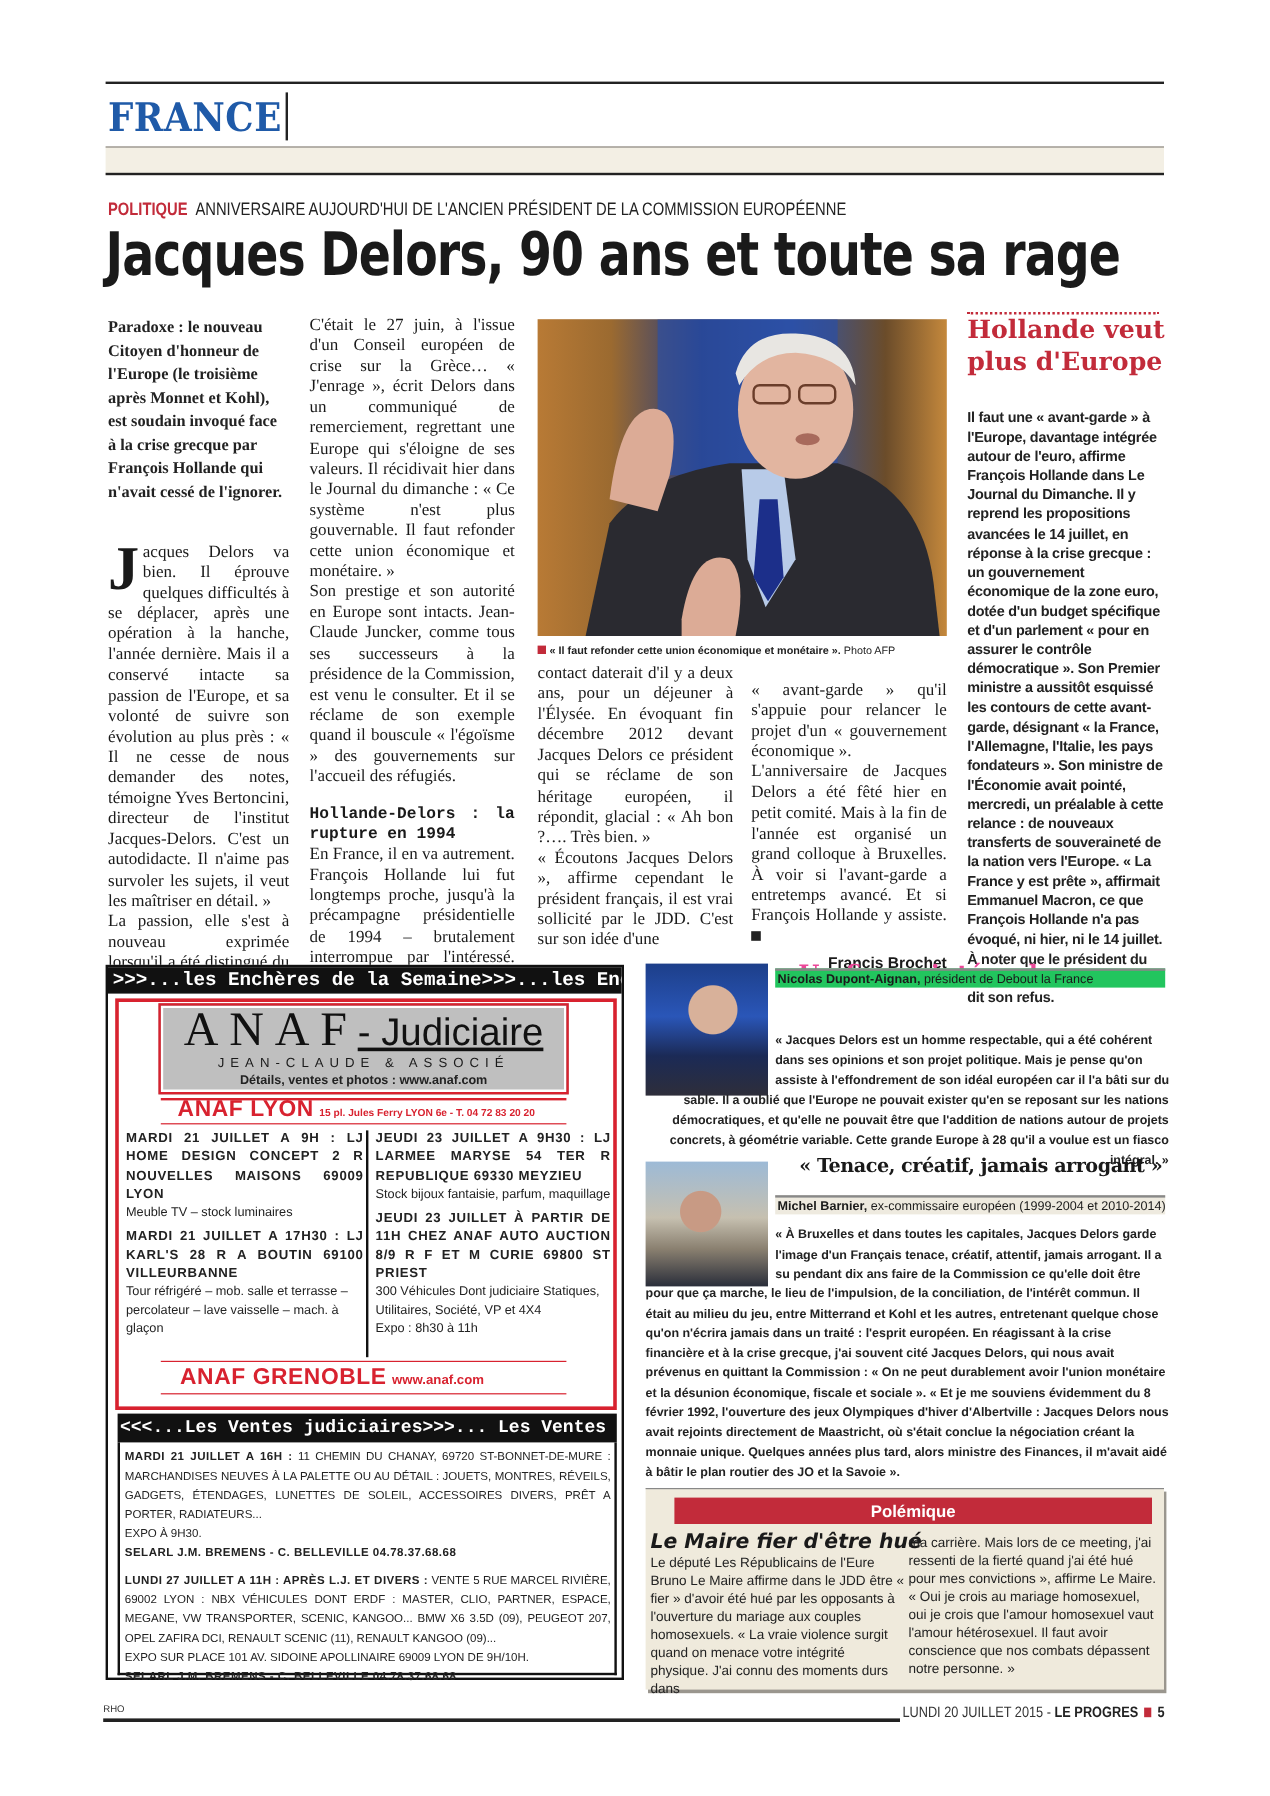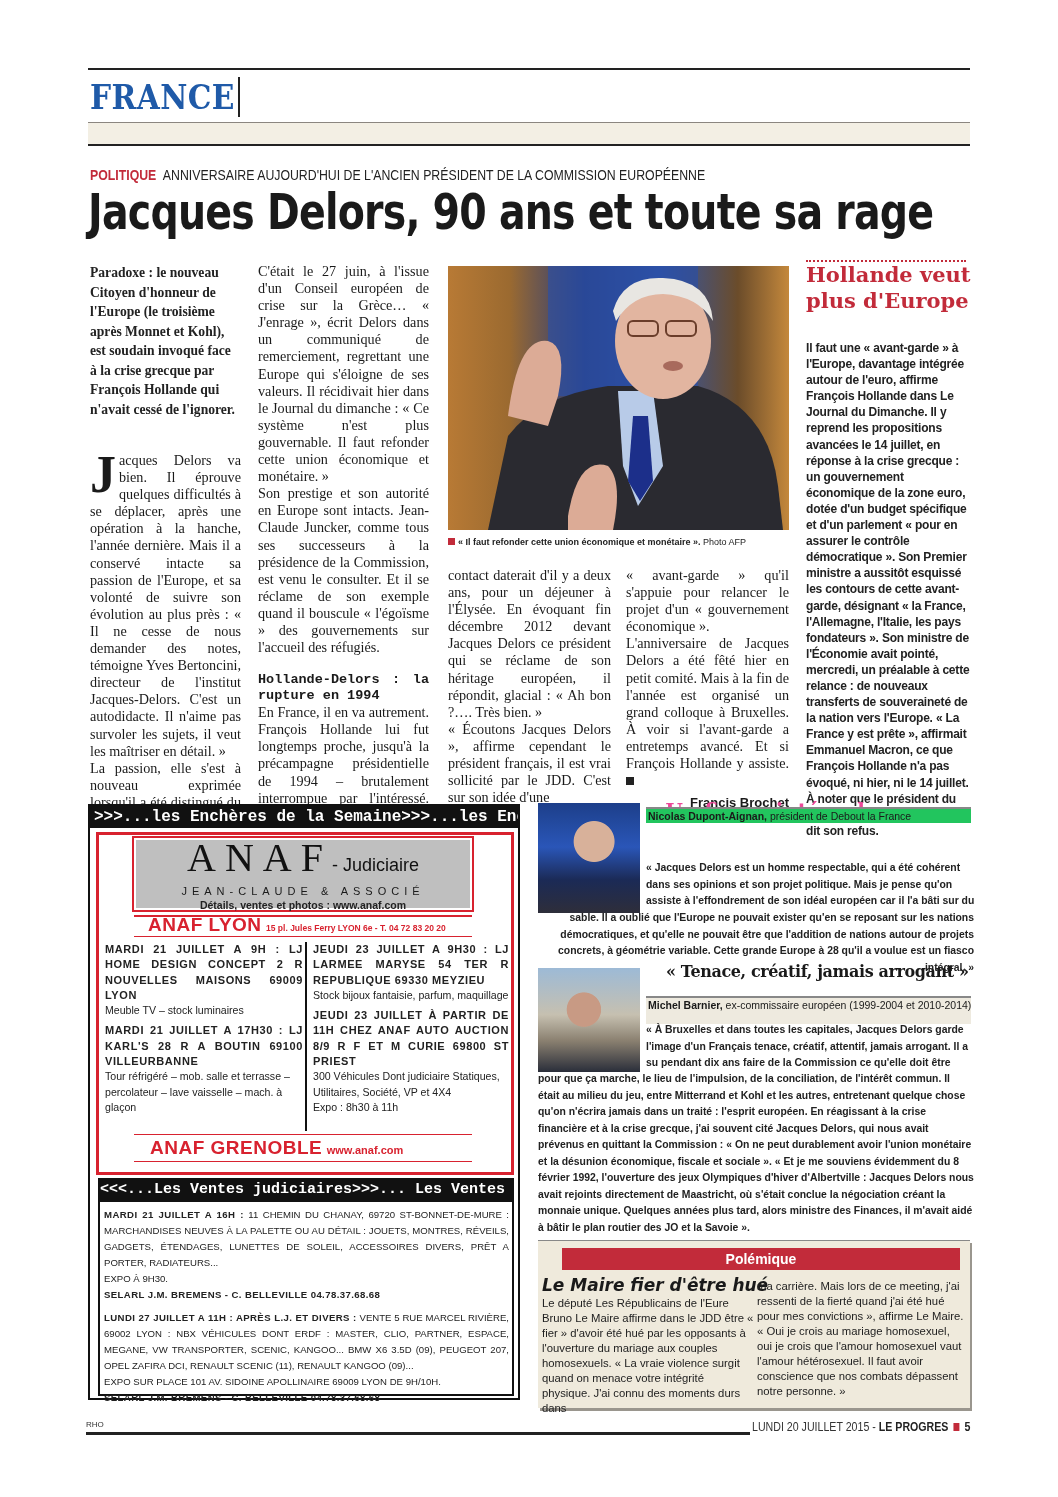--- a/index.html
+++ b/index.html
@@ -22,37 +22,37 @@
   .col { font-size: 14.2px; line-height: 17.1px; text-align: justify; hyphens: auto; }
   .lede { left: 90px; top: 263px; width: 150px; font-family: Liberation Serif, serif; font-weight: bold; font-size: 13.6px; line-height: 19.5px; color: #222; text-align: left; }
   .col1 { left: 90px; top: 452px; width: 151px; }
   .dropcap { float: left; font-size: 52px; line-height: 42px; font-weight: bold; margin: 2px 3px 0 0; }
   .col2 { left: 258px; top: 263px; width: 171px; }
   .subhead { font-family: Liberation Mono, monospace; font-weight: bold; font-size: 13.5px; line-height: 16px; margin-top: 16px; }
   .photo { left: 448px; top: 266px; width: 341px; height: 264px; overflow: hidden; background: linear-gradient(90deg, #b87a35 0%, #9b6a30 18%, #243a7e 40%, #2d56b0 62%, #6b4c2a 85%, #c4883c 100%); }
   .caption { left: 448px; top: 537px; width: 341px; font-family: "Liberation Sans", sans-serif; font-size: 9px; font-weight: bold; color: #222; white-space: nowrap; }
   .caption .sq { display: inline-block; width: 7px; height: 7px; background: #c22b3a; margin-right: 3px; }
   .caption .credit { font-weight: normal; }
-  .col3 { left: 448px; top: 567px; width: 163px; }
+  .col3 { left: 448px; top: 553px; width: 163px; }
   .col4 { left: 626px; top: 567px; width: 163px; }
   .byline { font-family: "Liberation Sans", sans-serif; font-weight: bold; font-size: 13px; text-align: right; margin-top: 5px; }
   .endmark { display: inline-block; width: 8px; height: 8px; background: #222; }
 
   
   .side-dots { left: 806px; top: 260px; width: 160px; border-top: 2px dotted #c22b3a; }
   .side-title { left: 806px; top: 262px; width: 170px; font-family: "DejaVu Serif", serif; font-weight: bold; font-size: 21px; line-height: 26px; color: #c22b3a; }
   .side-body { left: 806px; top: 340px; width: 165px; font-family: "Liberation Sans", sans-serif; font-weight: bold; font-size: 12px; line-height: 16.1px; color: #222; letter-spacing: -0.2px; }
 
   
   .ad-outer { left: 88px; top: 804px; width: 432px; height: 596px; border: 2px solid #111; background: #fff; }
   .ad-banner { left: 90px; top: 806px; width: 428px; height: 22px; background: #111; color: #fff; font-family: "Liberation Mono", monospace; font-weight: bold; font-size: 16px; line-height: 22px; padding-left: 4px; white-space: nowrap; overflow: hidden; }
   .ad-red { left: 96px; top: 832px; width: 418px; height: 343px; border: 3px solid #d8222f; }
   .anaf-logo { left: 132px; top: 836px; width: 342px; height: 76px; background: #bfbfbf; border: 2px solid #d8222f; box-shadow: inset 0 0 0 2px #fff; text-align: center; }
   .anaf-logo .big { font-family: "Liberation Serif", serif; font-size: 40px; letter-spacing: 9px; line-height: 40px; color: #111; }
-  .anaf-logo .jud { font-family: "Liberation Sans", sans-serif; font-size: 18px; letter-spacing: 0; }
+  .anaf-logo .jud { font-family: "Liberation Sans", sans-serif; font-size: 32px; letter-spacing: 0; text-decoration: underline; }
   .anaf-logo .jc { font-family: "Liberation Sans", sans-serif; font-size: 11px; letter-spacing: 5px; line-height: 13px; }
   .anaf-logo .det { font-family: "Liberation Sans", sans-serif; font-weight: bold; font-size: 10.5px; line-height: 14px; color: #222; }
   .lyon-rule1 { left: 134px; top: 915px; width: 338px; height: 2px; background: #d8222f; }
   .lyon { left: 148px; top: 914px; font-family: "Liberation Sans", sans-serif; white-space: nowrap; }
   .lyon .n { font-size: 19px; font-weight: 900; color: #d8222f; letter-spacing: 0.5px; }
   .lyon .a { font-size: 8.5px; font-weight: bold; color: #d8222f; }
   .lyon-rule2 { left: 134px; top: 936px; width: 338px; height: 1px; background: #d8222f; }
   .ad-col { font-family: "Liberation Sans", sans-serif; font-size: 10.6px; line-height: 15.3px; color: #222; }
   .ad-col .h { font-weight: 900; font-size: 11px; letter-spacing: 0.6px; text-align: justify; }
   .ad-col .t { margin-bottom: 5px; }
@@ -73,21 +73,21 @@
   
   .react-photo1 { left: 538px; top: 803px; width: 102px; height: 110px; background: radial-gradient(circle at 55% 35%, #d8b19a 0 22%, transparent 23%), linear-gradient(180deg, #1d3f8a 0%, #2a56b8 40%, #1b2a56 70%, #2e2e3a 100%); }
   .react-title1 { left: 646px; top: 799px; font-family: "DejaVu Serif", serif; font-weight: bold; font-size: 20px; color: #ec4899; white-space: nowrap; }
   .react-who1 { left: 646px; top: 807px; width: 325px; height: 16px; background: #22c55e; border-top: 2px solid #888; font-family: "Liberation Sans", sans-serif; font-size: 10.5px; line-height: 14px; padding-left: 2px; white-space: nowrap; }
   .react-who1 b, .react-who2 b { font-weight: bold; }
   .react-quote1 { left: 646px; top: 860px; width: 330px; font-family: "Liberation Sans", sans-serif; font-weight: bold; font-size: 10.4px; line-height: 16.5px; color: #222; }
   .react-quote1b { left: 538px; top: 910px; width: 436px; font-family: "Liberation Sans", sans-serif; font-weight: bold; font-size: 10.4px; line-height: 16.5px; color: #222; text-align: right; }
 
   .react-photo2 { left: 538px; top: 968px; width: 102px; height: 104px; background: radial-gradient(circle at 45% 40%, #c89a84 0 20%, transparent 21%), linear-gradient(180deg, #9dbad6 0%, #c6c0b0 45%, #8a8070 70%, #2a2e3a 100%); }
   .react-title2 { left: 666px; top: 962px; font-family: "DejaVu Serif", serif; font-weight: bold; font-size: 16px; color: #1a1a1a; white-space: nowrap; letter-spacing: -0.4px; }
-  .react-who2 { left: 646px; top: 996px; width: 325px; height: 28px; background: #eeeadf; border-top: 2px solid #888; font-family: "Liberation Sans", sans-serif; font-size: 10.5px; line-height: 14px; padding-left: 2px; white-space: nowrap; }
+  .react-who2 { left: 646px; top: 996px; width: 325px; height: 16px; background: #eeeadf; border-top: 2px solid #888; font-family: "Liberation Sans", sans-serif; font-size: 10.5px; line-height: 14px; padding-left: 2px; white-space: nowrap; }
   .react-quote2 { left: 646px; top: 1022px; width: 330px; font-family: "Liberation Sans", sans-serif; font-weight: bold; font-size: 10.4px; line-height: 16.5px; color: #222; }
   .react-quote2b { left: 538px; top: 1071px; width: 436px; font-family: "Liberation Sans", sans-serif; font-weight: bold; font-size: 10.4px; line-height: 16.5px; color: #222; }
 
   
   .pol-box { left: 538px; top: 1240px; width: 432px; height: 168px; background: #efeadc; border-top: 1px solid #888; box-shadow: 2px 3px 0 #9a968e; }
   .pol-banner { left: 562px; top: 1248px; width: 398px; height: 22px; background: #c22b3a; color: #fff; font-family: "Liberation Sans", sans-serif; font-weight: bold; font-size: 14px; line-height: 22px; text-align: center; }
   .pol-title { left: 542px; top: 1275px; font-family: "DejaVu Sans", sans-serif; font-style: italic; font-weight: bold; font-size: 17px; color: #1a1a1a; white-space: nowrap; }
   .pol-left { left: 542px; top: 1296px; width: 212px; font-family: "Liberation Sans", sans-serif; font-size: 11.3px; line-height: 15px; color: #222; }
   .pol-right { left: 757px; top: 1279px; width: 210px; font-family: "Liberation Sans", sans-serif; font-size: 11.3px; line-height: 15px; color: #222; }
 

